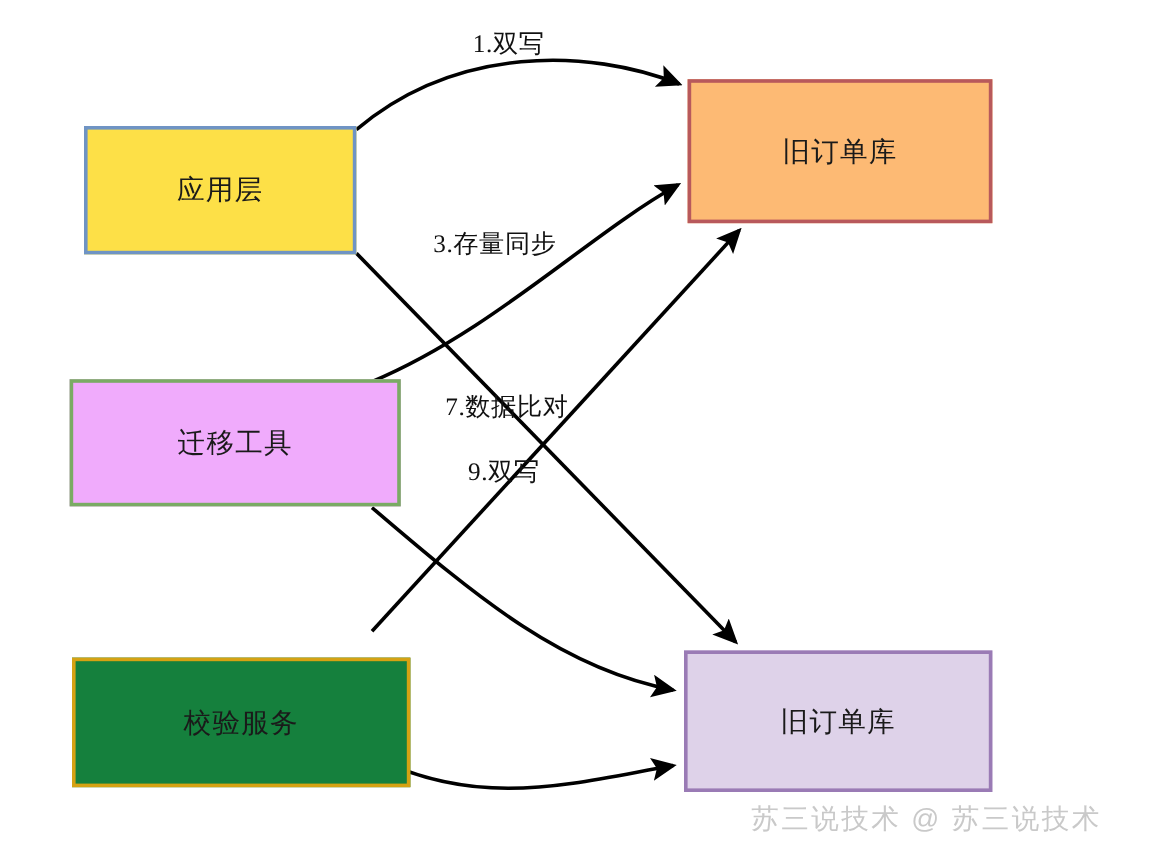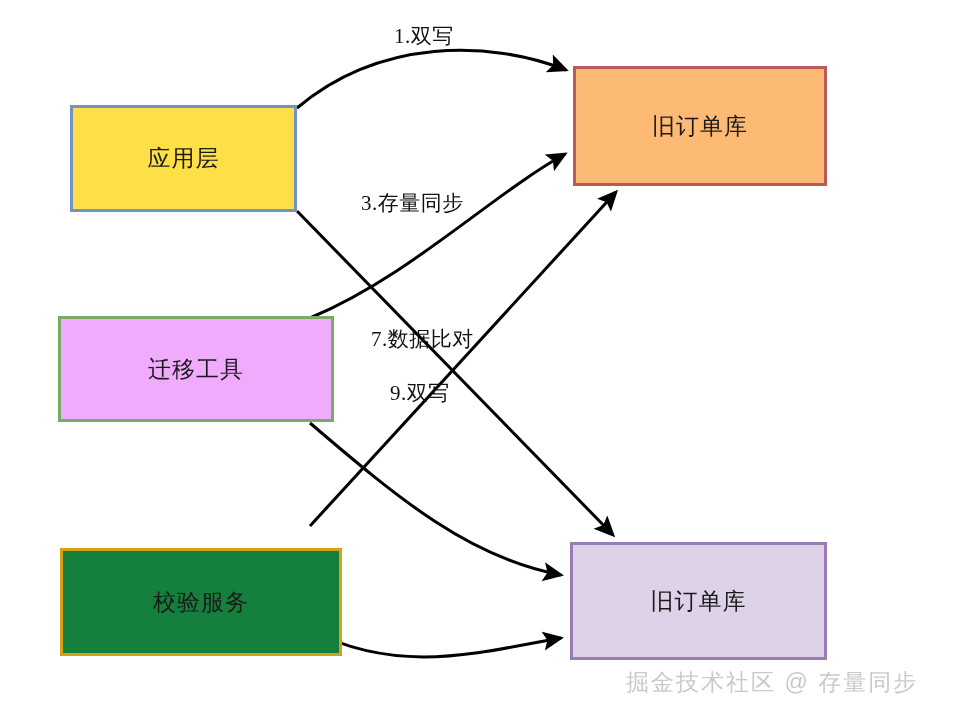--- a/index.html
+++ b/index.html
@@ -102,15 +102,15 @@
       </div>
     </div>
 
   <div id="label-layer">
       <div class="edge-label" style="left: 394px; top: 26px;">1.双写</div>
       <div class="edge-label" style="left: 390px; top: 383px;">9.双写</div>
       <div class="edge-label" style="left: 345px; top: 193px; margin-left: 16px;">3.存量同步</div>
       <div class="edge-label" style="left: 371px; top: 329px;">7.数据比对</div>
     </div>
 
-  <div class="watermark" style="left: 626px; top: 671px; color: rgb(201, 201, 201);">掘金技术社区 @ 存量同步</div>
+  <div class="watermark" style="left: 626px; top: 671px; color: rgb(201, 201, 201);">苏三说技术 @ 苏三说技术</div>
 
 </div>
 
 </body></html>

